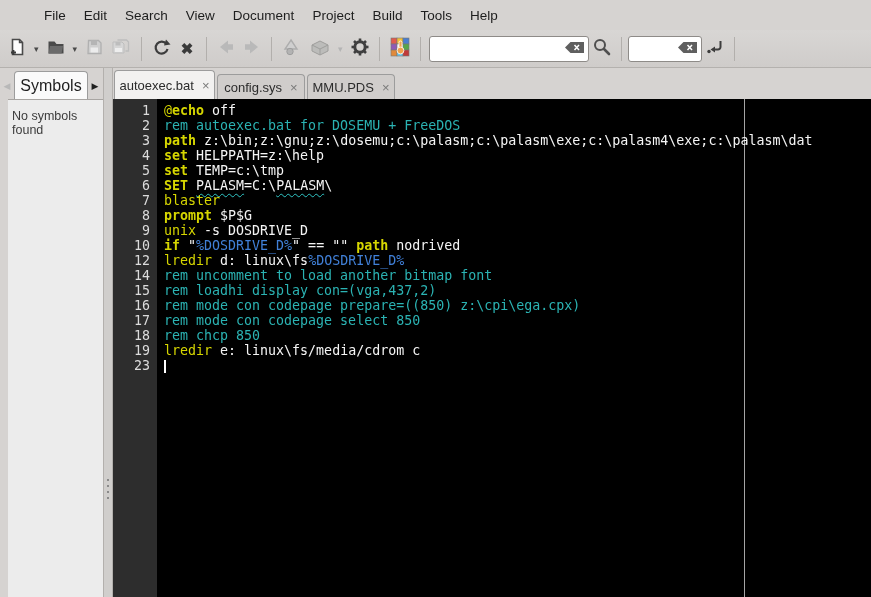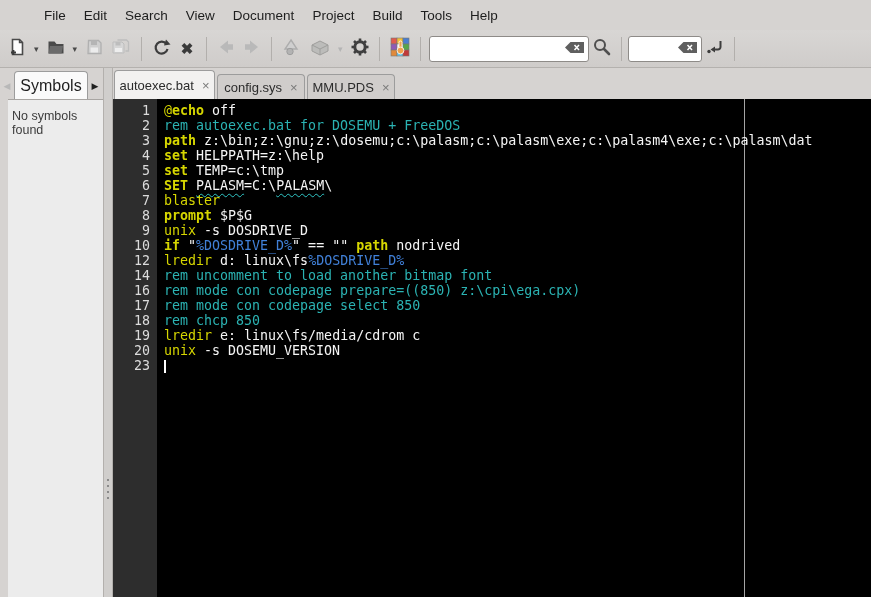--- a/index.html
+++ b/index.html
@@ -295,24 +295,24 @@
             <div class="line"><span class="ln">3</span><span class="code"><span class="kw">path</span><span class="txt"> z:\bin;z:\gnu;z:\dosemu;c:\palasm;c:\palasm\exe;c:\palasm4\exe;c:\palasm\dat</span></span></div>
             <div class="line"><span class="ln">4</span><span class="code"><span class="kw">set</span><span class="txt"> HELPPATH=z:\help</span></span></div>
             <div class="line"><span class="ln">5</span><span class="code"><span class="kw">set</span><span class="txt"> TEMP=c:\tmp</span></span></div>
             <div class="line"><span class="ln">6</span><span class="code"><span class="kw">SET</span><span class="txt"> </span><span class="wavy">PALASM</span><span class="txt">=C:\</span><span class="wavy">PALASM</span><span class="txt">\</span></span></div>
             <div class="line"><span class="ln">7</span><span class="code"><span class="cmd">blaster</span></span></div>
             <div class="line"><span class="ln">8</span><span class="code"><span class="kw">prompt</span><span class="txt"> $P$G</span></span></div>
             <div class="line"><span class="ln">9</span><span class="code"><span class="cmd">unix</span><span class="txt"> -s DOSDRIVE_D</span></span></div>
             <div class="line"><span class="ln">10</span><span class="code"><span class="kw">if</span><span class="txt"> "</span><span class="var">%DOSDRIVE_D%</span><span class="txt">" == "" </span><span class="kw">path</span><span class="txt"> nodrived</span></span></div>
             <div class="line"><span class="ln">12</span><span class="code"><span class="cmd">lredir</span><span class="txt"> d: linux\fs</span><span class="var">%DOSDRIVE_D%</span></span></div>
             <div class="line"><span class="ln">14</span><span class="code"><span class="com">rem uncomment to load another bitmap font</span></span></div>
+            <div class="line"><span class="ln">15</span><span class="code"><span class="com">rem loadhi display con=(vga,437,2)</span></span></div>
             <div class="line"><span class="ln">16</span><span class="code"><span class="com">rem mode con codepage prepare=((850) z:\cpi\ega.cpx)</span></span></div>
             <div class="line"><span class="ln">17</span><span class="code"><span class="com">rem mode con codepage select 850</span></span></div>
             <div class="line"><span class="ln">18</span><span class="code"><span class="com">rem chcp 850</span></span></div>
             <div class="line"><span class="ln">19</span><span class="code"><span class="cmd">lredir</span><span class="txt"> e: linux\fs/media/cdrom c</span></span></div>
-            <div class="line"><span class="ln">20</span><span class="code"><span class="cmd">unix</span><span class="txt"> -s DOSEMU_VERSION</span></span></div>
             <div class="line"><span class="ln">23</span><span class="code"><span class="caret"></span></span></div>
           </div>
       </div>
     </div>
 
   </div>
 </div>
 
 </body></html>

